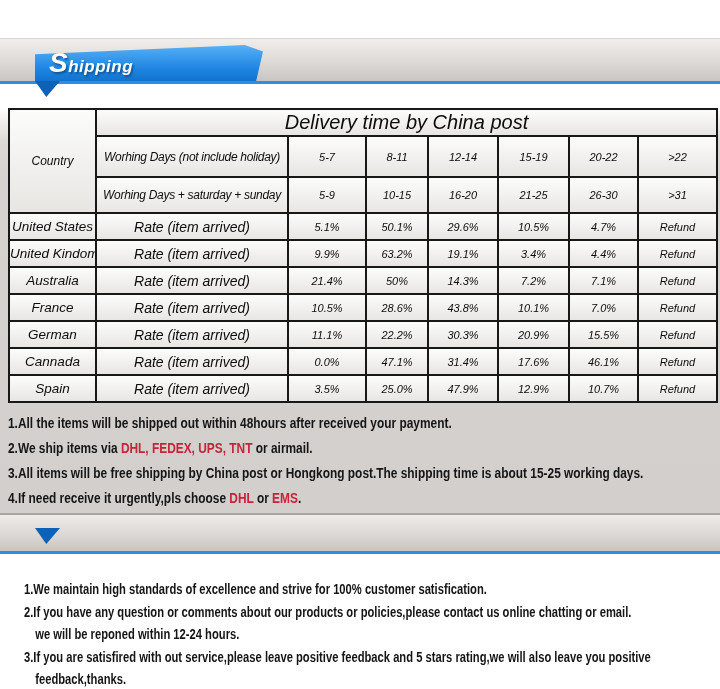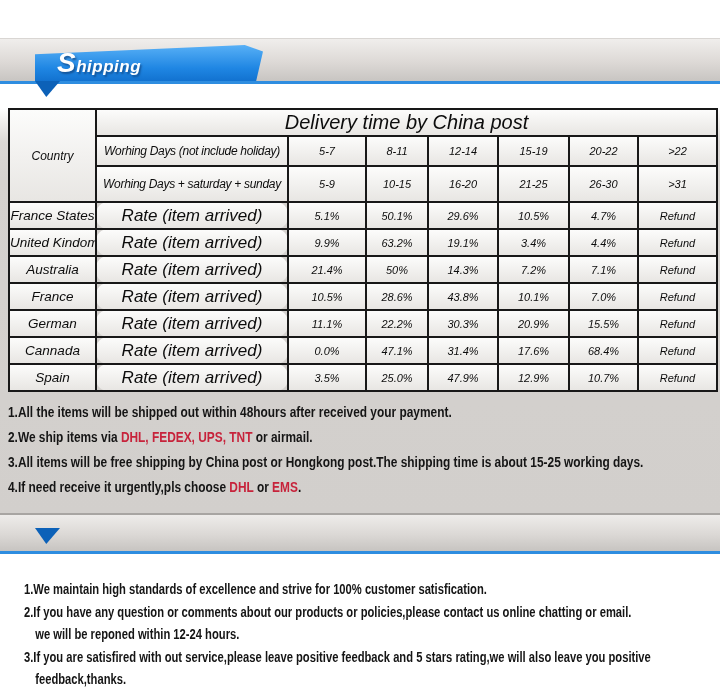--- a/index.html
+++ b/index.html
@@ -19,21 +19,21 @@
     height:36px;
     border-top:2px solid #a8a5a2;
     background:linear-gradient(180deg,#eeecea 0%,#dbd8d5 55%,#c7c4c1 100%);
   }
   .blueline { height:3px; background:#2e8de0; }
 
   .ribbon {
     position:absolute; left:35px; width:228px; height:36px;
     background:linear-gradient(180deg,#58b0f6 0%,#1f86e3 65%,#1272d0 100%);
     clip-path:polygon(0 26%, 92% 0, 100% 18%, 97% 100%, 0 100%);
-    display:flex; align-items:center; padding-left:22px; box-sizing:border-box;
+    display:flex; align-items:center; padding-left:14px; box-sizing:border-box;
     z-index:3;
   }
   .ribbon-tail {
     position:absolute; left:35px; width:25px; height:16px;
     background:#0c61b8; clip-path:polygon(0 0, 100% 0, 45% 100%);
     z-index:2;
   }
   .ribbon-label {
     display:block; font-style:italic; font-weight:bold; color:#ffffff;
     font-size:17px; letter-spacing:.5px;
@@ -58,25 +58,25 @@
   }
   .rate-table td {
     border:2px solid #181818;
     background:linear-gradient(180deg,#fcfcfb 0%,#e8e6e3 100%);
     font-style:italic; color:#0c0c0c; text-align:center; vertical-align:middle;
     padding:0; overflow:hidden; white-space:nowrap;
   }
   .c-title   { font-size:20px; }
   .c-country { font-size:12px; }
   .c-durlabel{ font-size:12px; letter-spacing:-0.3px; }
-  .c-rlabel  { font-size:17px;border-radius:12px; }
+  .c-rlabel  { font-size:14px; }
   .c-cname   { font-size:13.5px; }
   .c-val     { font-size:11px; }
   tr.r-title { height:27px; }
-  tr.r-dur1  { height:30px;padding-left:12px; }
+  tr.r-dur1  { height:41px;padding-left:12px; }
   tr.r-dur2  { height:36px; }
   tr.r-data  { height:27px; }
 
   
   .notes { margin:8px 0 0 8px; }
   .note-line {
     font-weight:bold; font-size:14px; color:#151515; line-height:25px;
     white-space:nowrap; transform:scaleX(0.85); transform-origin:left center;
   }
   .red { color:#c7233b; }
@@ -134,21 +134,21 @@
             <td class="c-durlabel">Worhing Days + saturday + sunday</td>
             <td class="c-val">5-9</td>
             <td class="c-val">10-15</td>
             <td class="c-val">16-20</td>
             <td class="c-val">21-25</td>
             <td class="c-val">26-30</td>
             <td class="c-val">&gt;31</td>
           </tr>
 
           <tr class="r-data">
-            <td class="c-cname">France States</td>
+            <td class="c-cname">United States</td>
             <td class="c-rlabel">Rate (item arrived)</td>
             <td class="c-val">5.1%</td>
             <td class="c-val">50.1%</td>
             <td class="c-val">29.6%</td>
             <td class="c-val">10.5%</td>
             <td class="c-val">4.7%</td>
             <td class="c-val">Refund</td>
           </tr>
           <tr class="r-data">
             <td class="c-cname">United Kindom</td>
@@ -190,21 +190,21 @@
             <td class="c-val">15.5%</td>
             <td class="c-val">Refund</td>
           </tr>
           <tr class="r-data">
             <td class="c-cname">Cannada</td>
             <td class="c-rlabel">Rate (item arrived)</td>
             <td class="c-val">0.0%</td>
             <td class="c-val">47.1%</td>
             <td class="c-val">31.4%</td>
             <td class="c-val">17.6%</td>
-            <td class="c-val">68.4%</td>
+            <td class="c-val">46.1%</td>
             <td class="c-val">Refund</td>
           </tr>
           <tr class="r-data">
             <td class="c-cname">Spain</td>
             <td class="c-rlabel">Rate (item arrived)</td>
             <td class="c-val">3.5%</td>
             <td class="c-val">25.0%</td>
             <td class="c-val">47.9%</td>
             <td class="c-val">12.9%</td>
             <td class="c-val">10.7%</td>

